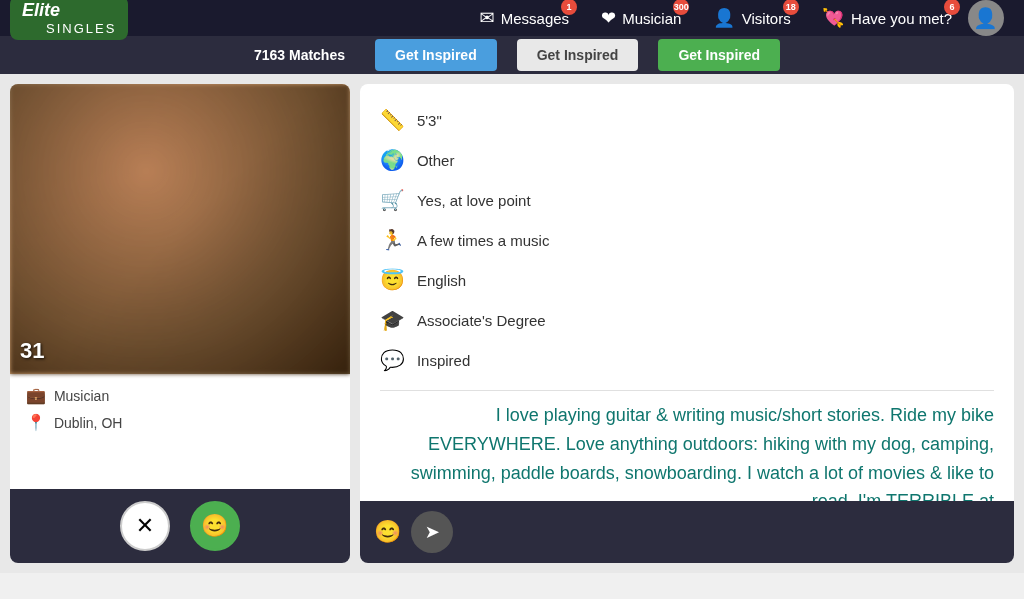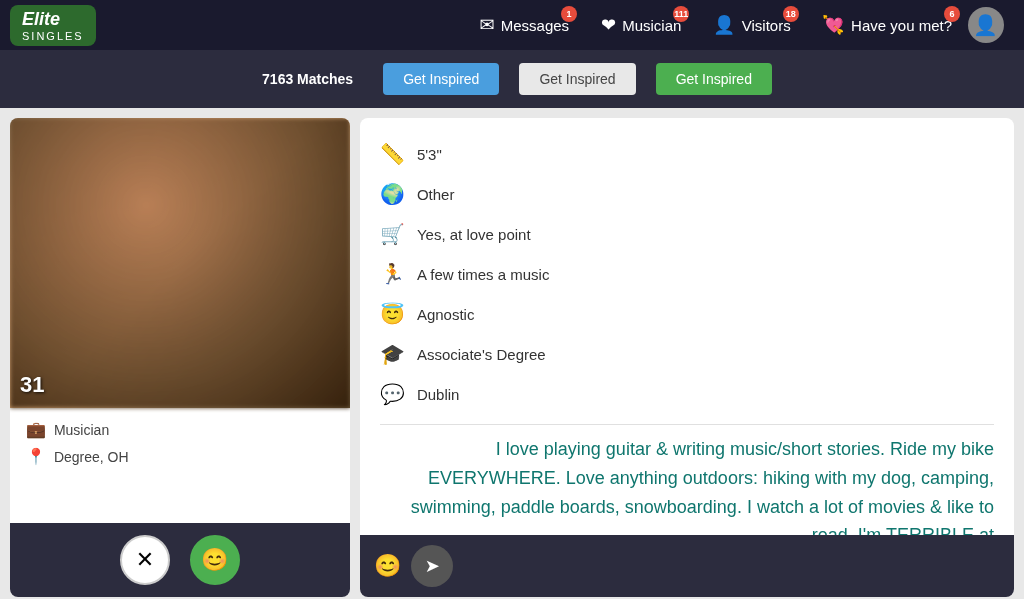--- a/index.html
+++ b/index.html
@@ -1,21 +1,21 @@
 <!DOCTYPE html>
 <html><head>
   <meta charset="utf-8">
   <style>
     * { box-sizing: border-box; margin: 0; padding: 0; }
     body { font-family: 'Segoe UI', Arial, sans-serif; background: #f0f0f0; width: 1024px; height: 599px; overflow: hidden; }
 
     
     .top-nav {
       background: #1a1a2e;
-      height: 50px;
+      height: 36px;
       display: flex;
       align-items: center;
       padding: 0 10px;
       position: relative;
     }
     .logo-area {
       background: #2d6a2d;
       border-radius: 8px;
       padding: 4px 12px;
       display: flex;
@@ -23,24 +23,25 @@
       gap: 4px;
     }
     .logo-text {
       color: white;
       font-style: italic;
       font-weight: bold;
       font-size: 18px;
     }
     .logo-sub {
       color: white;
-      font-size: 11px;
+      font-size: 13px;
       letter-spacing: 2px;
       text-transform: uppercase;
       display: block;
+      margin-left: 24px;
     }
     .nav-items {
       display: flex;
       align-items: center;
       gap: 0;
       margin-left: auto;
       margin-right: 10px;
     }
     .nav-item {
       display: flex;
@@ -77,33 +78,33 @@
       display: flex;
       align-items: center;
       justify-content: center;
       color: #ccc;
       font-size: 20px;
     }
 
     
     .sub-nav {
       background: #2c2c3e;
-      height: 58px;
+      height: 38px;
       display: flex;
       align-items: center;
       justify-content: center;
       gap: 20px;
     }
     .sub-nav-btn {
       border: none;
       border-radius: 4px;
       padding: 8px 20px;
       cursor: pointer;
       font-size: 14px;
-      font-weight: 400;
+      font-weight: 700;
     }
     .sub-btn-blue { background: #4a9ede; color: white; }
     .sub-btn-light { background: #e8e8e8; color: #444; }
     .sub-btn-green { background: #4caf50; color: white; }
     .matches-count {
       color: white;
       font-size: 14px;
       font-weight: bold;
       padding: 0 10px;
     }
@@ -267,21 +268,21 @@
     </div>
   </div>
 
   <div class="nav-items">
     <div class="nav-item">
       <span class="badge">1</span>
       <span class="nav-icon">✉</span>
       <span>Messages</span>
     </div>
     <div class="nav-item">
-      <span class="badge">111</span>
+      <span class="badge">300</span>
       <span class="nav-icon">❤</span>
       <span>Musician</span>
     </div>
     <div class="nav-item">
       <span class="badge">18</span>
       <span class="nav-icon">👤</span>
       <span>Visitors</span>
     </div>
     <div class="nav-item">
       <span class="badge">6</span>
@@ -308,21 +309,21 @@
         <span>31</span>
       </span>
     </div>
     <div class="profile-info">
       <div class="profile-detail">
         <span class="detail-icon">💼</span>
         <span>Musician</span>
       </div>
       <div class="profile-detail">
         <span class="detail-icon">📍</span>
-        <span>Degree, OH</span>
+        <span>Dublin, OH</span>
       </div>
     </div>
     <div class="profile-actions">
       <button class="action-btn">✕</button>
       <button class="action-btn action-btn-green">😊</button>
     </div>
   </div>
 
   <div class="profile-details">
     <div class="details-scrollable">
@@ -342,31 +343,31 @@
         <span>Yes, at love point</span>
       </div>
 
       <div class="detail-row">
         <span class="detail-row-icon">🏃</span>
         <span>A few times a music</span>
       </div>
 
       <div class="detail-row">
         <span class="detail-row-icon">😇</span>
-        <span>Agnostic</span>
+        <span>English</span>
       </div>
 
       <div class="detail-row">
         <span class="detail-row-icon">🎓</span>
         <span>Associate's Degree</span>
       </div>
 
       <div class="detail-row">
         <span class="detail-row-icon">💬</span>
-        <span>Dublin</span>
+        <span>Inspired</span>
       </div>
 
       <div class="divider"></div>
 
       <p class="passion-text">I love playing guitar &amp; writing music/short stories. Ride my bike EVERYWHERE. Love anything outdoors: hiking with my dog, camping, swimming, paddle boards, snowboarding. I watch a lot of movies &amp; like to read. I'm TERRIBLE at</p>
 
     </div>
 
     <div class="message-area">
       <span class="emoji-btn">😊</span>

